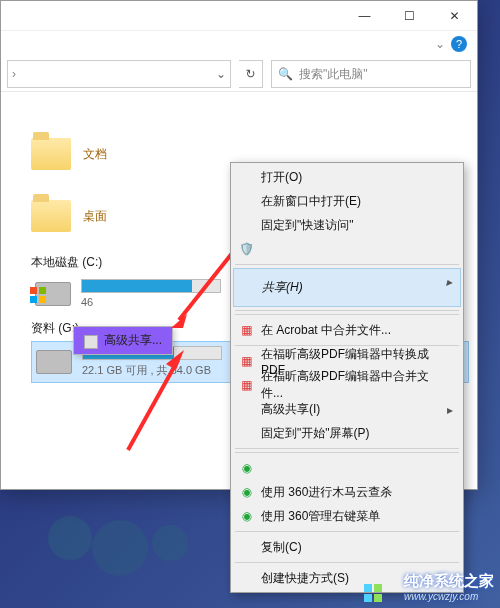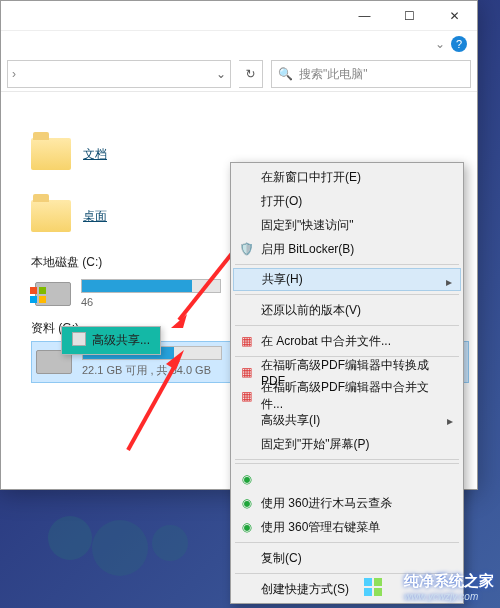--- a/index.html
+++ b/index.html
@@ -67,21 +67,21 @@
     display: flex; align-items: center; gap: 12px; height: 48px; margin-bottom: 14px;
   }
   .folder-icon {
     width: 40px; height: 32px; background: linear-gradient(#ffe9a8,#f7d36b);
     border-radius: 2px; position: relative;
   }
   .folder-icon::before {
     content:""; position:absolute; top:-6px; left:2px; width:16px; height:8px;
     background:#f3cf78; border-radius:2px 2px 0 0;
   }
-  .folder-label { color: #0c4a6e; text-decoration: underline; }
+  .folder-label { color: #a16207; }
   .drive-block { margin-top: 8px; }
   .drive-title { color: #222; margin-bottom: 4px; }
   .drive-row {
     display: flex; align-items: center; gap: 10px; padding: 4px 4px;
   }
   .drive-row.selected {
     background: #cde8ff; border: 1px solid #8fc8f2;
   }
   .drive-icon {
     width: 36px; height: 24px; background: #bfbfbf; border-radius: 2px;
@@ -95,23 +95,23 @@
       linear-gradient(#00a4ef,#00a4ef) 0 9px/7px 7px no-repeat,
       linear-gradient(#ffb900,#ffb900) 9px 9px/7px 7px no-repeat;
   }
   .drive-meta { display:flex; flex-direction:column; gap:3px; flex:1; }
   .bar { width: 140px; height: 14px; background:#e6e6e6; border:1px solid #bbb; position:relative; }
   .bar .fill { position:absolute; left:0; top:0; bottom:0; background:#26a0da; }
   .bar .fill.c { width: 80%; }
   .bar .fill.g { width: 66%; background:#26a0da; }
   .drive-space { color:#666; font-size:11px; }
   .share-flyout {
-    position:absolute; left:60px; top:234px;
-    background:#14b8a6; border:1px solid #b5b5b5;
-    padding:5px 10px; display:flex; align-items:flex-start; gap:6px;
+    position:absolute; left:72px; top:234px;
+    background:#8b5cf6; border:1px solid #b5b5b5;
+    padding:5px 10px; display:flex; align-items:flex-end; gap:6px;
     box-shadow:2px 2px 6px rgba(0,0,0,0.2);
     color:#222;
   }
   .share-flyout .cube {
     width:14px; height:14px; background:#e2e2e2; border:1px solid #aaa;
   }
   .arrow { position:absolute; pointer-events:none; }
   .arrow.a1 { left:170px; top:150px; }
   .arrow.a2 { left:118px; top:350px; }
   .arrow.a3 { left:370px; top:190px; }
@@ -120,32 +120,32 @@
     position:absolute; left:230px; top:162px;
     width:234px;
     background:#f0f0f0; border:1px solid #a0a0a0;
     box-shadow:3px 3px 10px rgba(0,0,0,0.3);
     padding:2px;
   }
   .ctx .item {
     height:24px; display:flex; align-items:center; padding:0 20px 0 28px;
     position:relative; color:#111;
   }
-  .ctx .item.hot { background:#d8eaf9; border:1px solid #a8cde8; height:23px; }
+  .ctx .item.hot { background:#d8eaf9; border:1px solid #a8cde8; height:39px;font-style:italic; }
   .ctx .item .arr {
     position:absolute; right:8px; top:6px; color:#555;
   }
   .ctx .sep { height:1px; background:#d0d0d0; margin:3px 2px; }
   .ctx .ic {
     position:absolute; left:6px; top:4px; width:16px; height:16px;
     display:flex;align-items:center;justify-content:center;font-size:12px;
   }
   .watermark {
     position:absolute; right:6px; bottom:6px;
-    display:flex; align-items:center; gap:22px;
+    display:flex; align-items:flex-end; gap:22px;
     color:#fff; font-weight:bold; font-size:15px;
     text-shadow:0 0 4px #2a5bd0;
   }
   .watermark .logo {
     width:18px; height:18px;
     background:
       linear-gradient(#4fd0ff,#4fd0ff) 0 0/8px 8px no-repeat,
       linear-gradient(#8fe05a,#8fe05a) 10px 0/8px 8px no-repeat,
       linear-gradient(#4fd0ff,#4fd0ff) 0 10px/8px 8px no-repeat,
       linear-gradient(#8fe05a,#8fe05a) 10px 10px/8px 8px no-repeat;
@@ -238,41 +238,37 @@
   </div>
 </div>
 
 <svg class="arrow a2" style="position:absolute" width="80" height="110">
     <line x1="10" y1="100" x2="60" y2="10" stroke="#ff2a2a" stroke-width="4"></line>
     <polygon points="66,0 48,14 58,20" fill="#ff2a2a"></polygon>
   </svg>
 
 <div class="ctx">
   <div class="item">
+      <span>打开(O)</span>
+    </div>
+  <div class="item">
       <span>在新窗口中打开(E)</span>
     </div>
   <div class="item">
-      <span>打开(O)</span>
-    </div>
-  <div class="item">
       <span>固定到"快速访问"</span>
     </div>
   <div class="item">
       <span class="ic">🛡️</span>
-      <span>启用 BitLocker(B)</span>
     </div>
   <div class="sep"></div>
   <div class="item hot">
       <span>共享(H)</span>
       <span class="arr">▸</span>
     </div>
   <div class="sep"></div>
-  <div class="item">
-      <span>还原以前的版本(V)</span>
-    </div>
   <div class="sep"></div>
   <div class="item">
       <span class="ic" style="color:#d33">▦</span>
       <span>在 Acrobat 中合并文件...</span>
     </div>
   <div class="sep"></div>
   <div class="item">
       <span class="ic" style="color:#d33">▦</span>
       <span>在福昕高级PDF编辑器中转换成PDF</span>
     </div>

